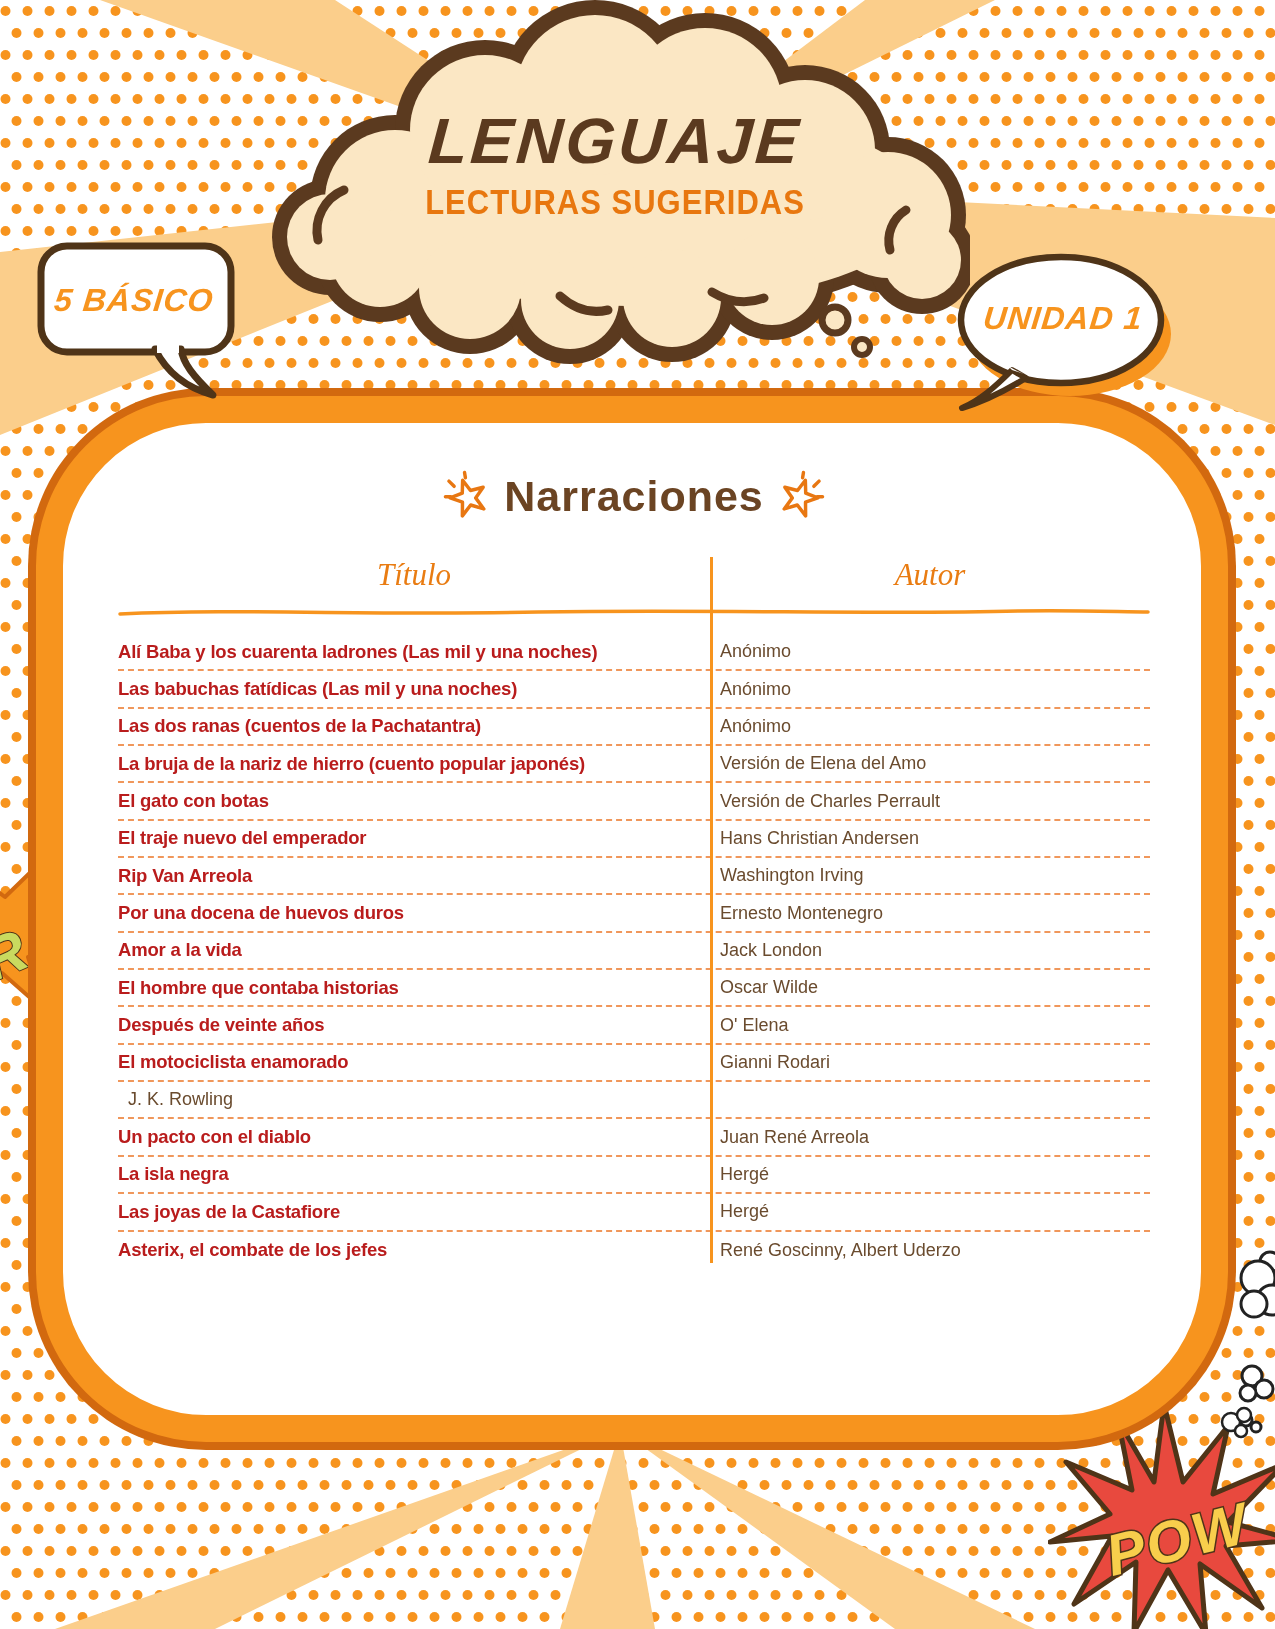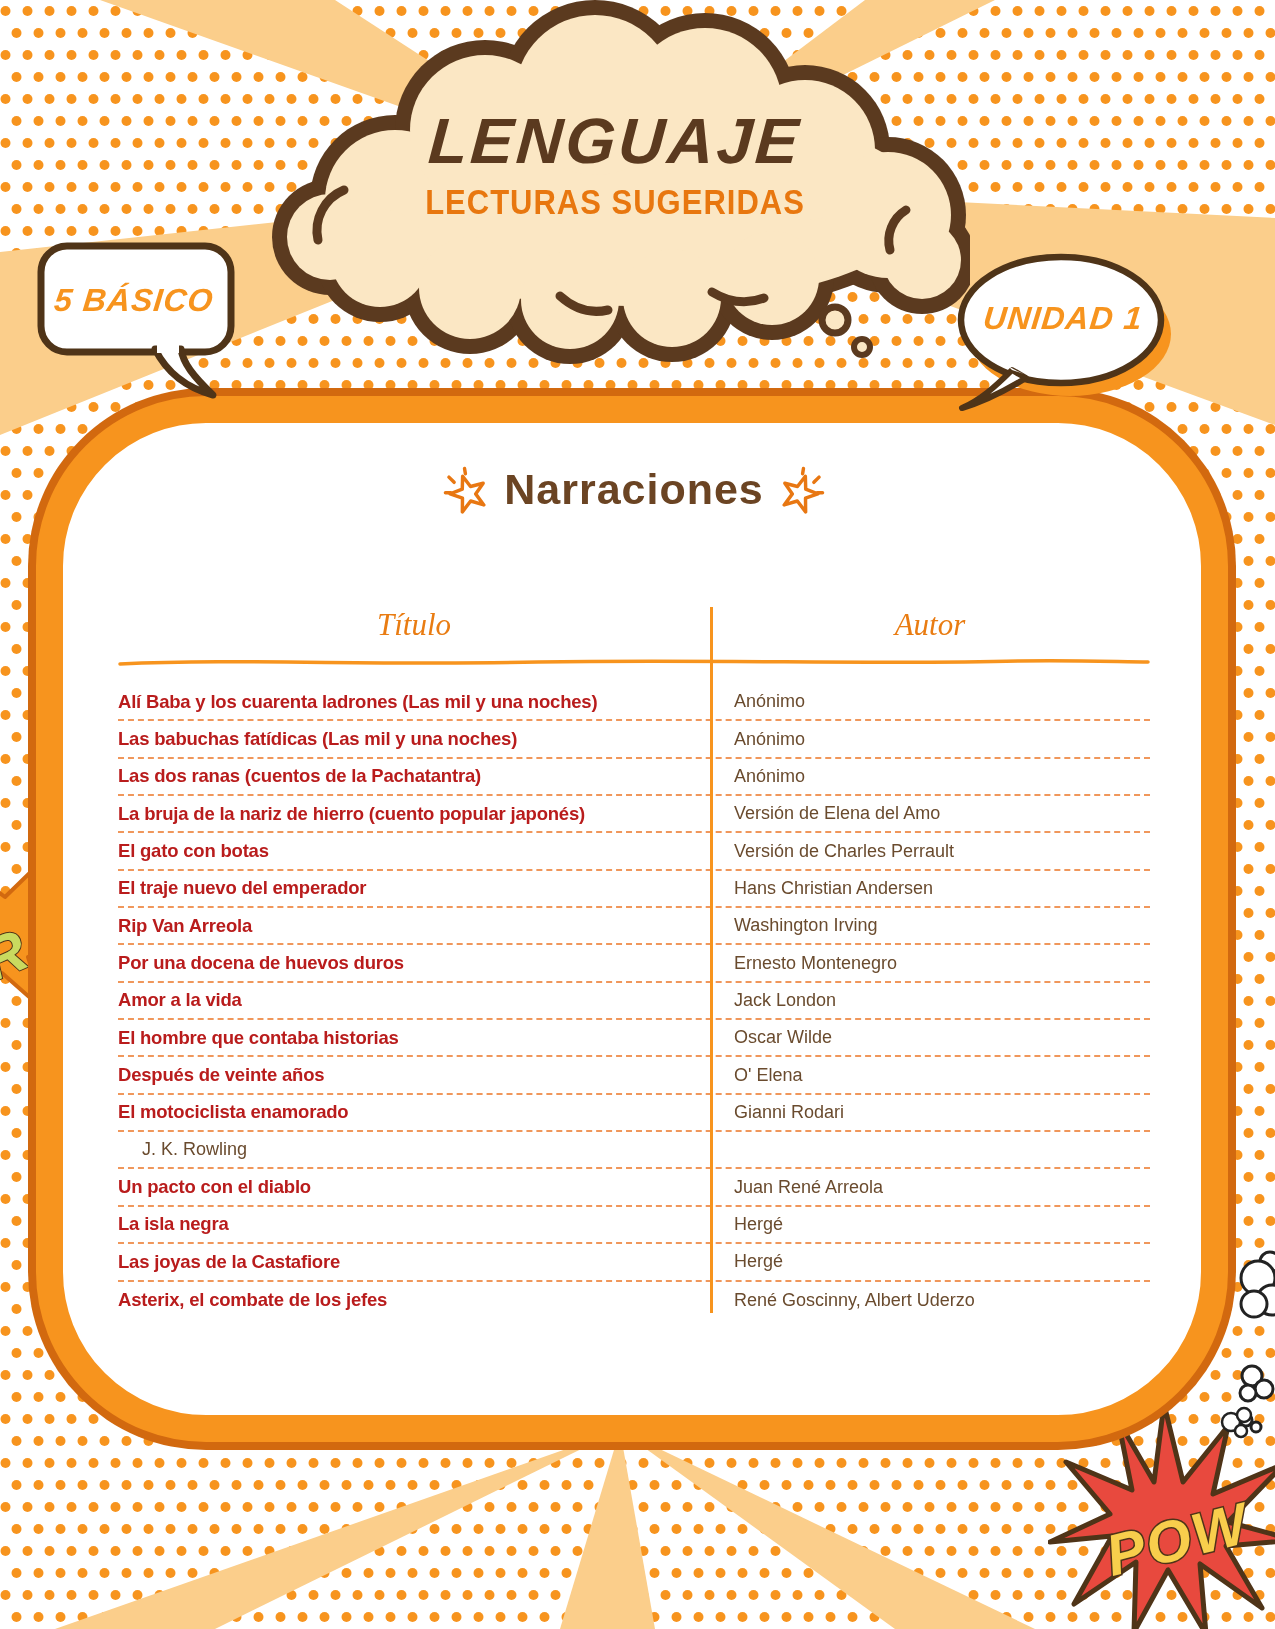--- a/index.html
+++ b/index.html
@@ -25,38 +25,38 @@
   #badge-left-label{left:35px;top:282px;width:198px;}
   #badge-right-wrap{position:absolute;left:948px;top:238px;width:230px;height:175px;}
   #badge-right-label{left:958px;top:300px;width:210px;}
 
   
   #card{position:absolute;left:36px;top:396px;width:1192px;height:1046px;
      background:#fff;border:27px solid #F7941E;border-radius:170px;
      box-sizing:border-box;box-shadow:0 0 0 8px #D2690F;}
   #card-inner{position:relative;width:100%;height:100%;padding:42px 51px 0 55px;box-sizing:border-box;}
 
-  #section-heading{display:flex;align-items:flex-start;justify-content:center;gap:10px;height:56px;}
+  #section-heading{display:flex;align-items:flex-end;justify-content:center;gap:10px;height:56px;}
   #section-title{font-size:43px;font-weight:bold;color:#6B4423;letter-spacing:1px;}
 
-  #table-wrap{position:relative;margin-top:84px;}
+  #table-wrap{position:relative;margin-top:34px;}
   #col-divider{position:absolute;left:592px;top:2px;bottom:6px;width:3px;background:#F7941E;}
 
   .thead{display:grid;grid-template-columns:592px 1fr;height:40px;align-items:center;}
   .thead .hcell{text-align:center;font-style:italic;font-size:31px;color:#E97C12;
      font-family:"Liberation Serif",serif;}
   #header-underline{margin-top:12px;}
 
   #table-rows{margin-top:17px;}
   .row{display:grid;grid-template-columns:592px 1fr;height:37.35px;align-items:center;
      box-sizing:border-box;border-bottom:2px dashed #F0975B;}
   .row:last-child{border-bottom:none;}
   .cell-title{font-weight:bold;font-size:18.5px;color:#b91c1c;letter-spacing:-0.2px;
      padding-right:14px;white-space:nowrap;overflow:hidden;}
-  .cell-author{font-size:18px;color:#6A4B2E;padding-left:24px;white-space:nowrap;}
+  .cell-author{font-size:18px;color:#6A4B2E;padding-left:10px;white-space:nowrap;}
 
   
   #left-star-wrap{position:absolute;left:0;top:845px;}
   #pow-wrap{position:absolute;left:1048px;top:1398px;}
   #puffs-wrap{position:absolute;left:1212px;top:1248px;}
   #corner-puff-wrap{position:absolute;left:1215px;top:1402px;}
 </style>
 </head>
 <body>
 

